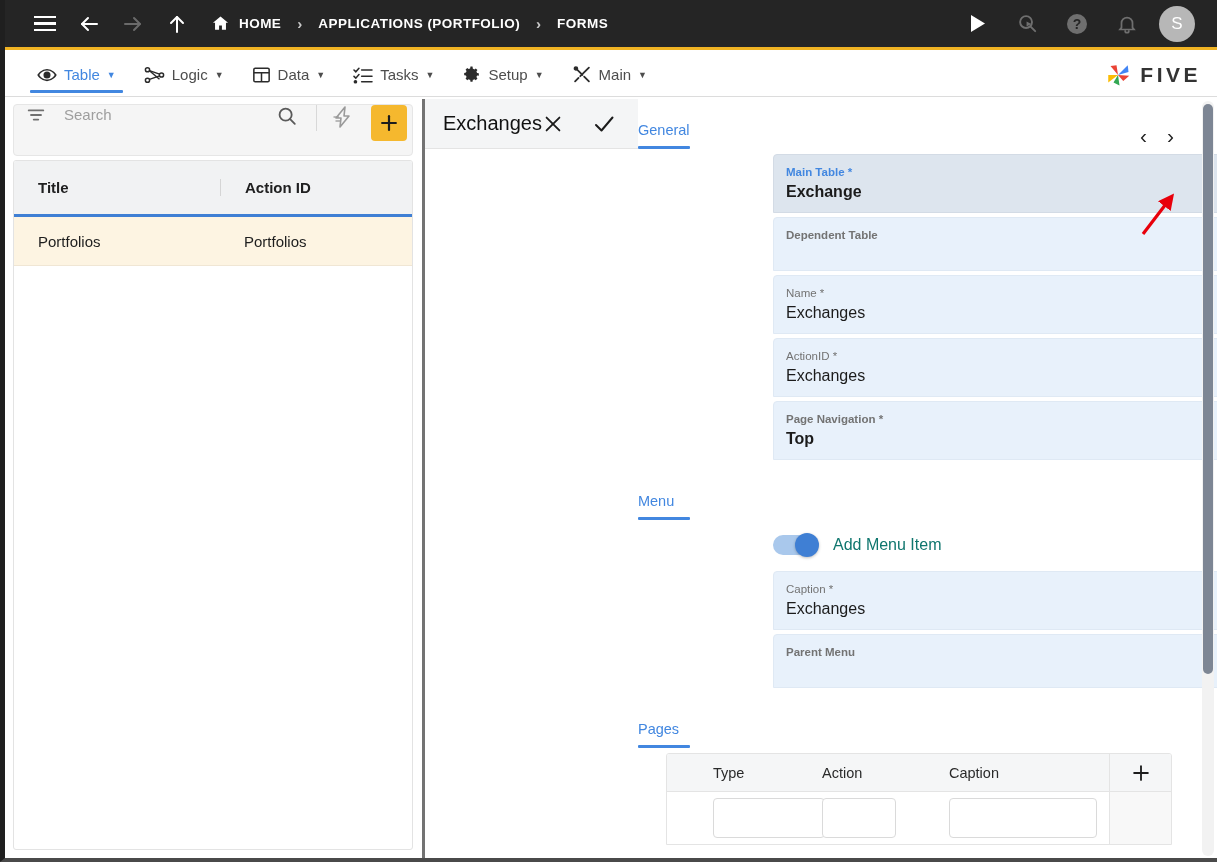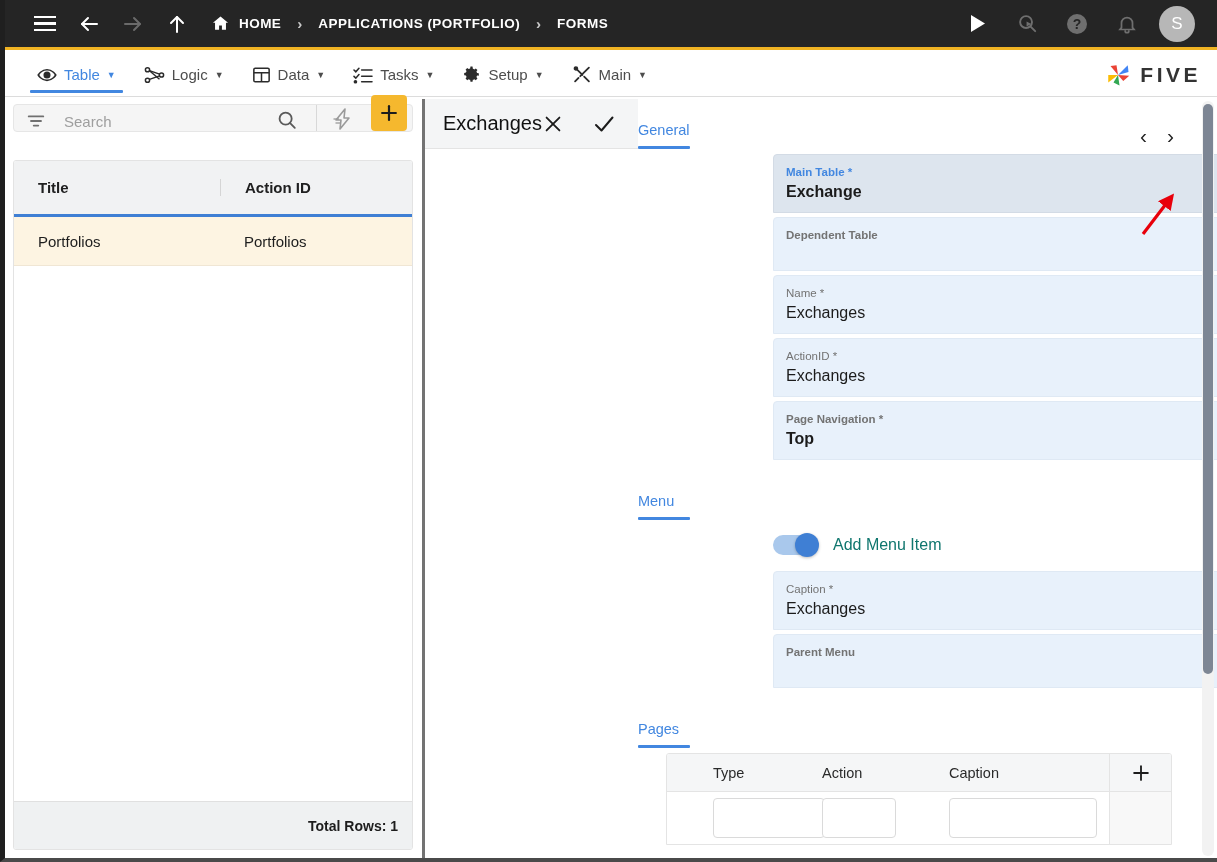--- a/index.html
+++ b/index.html
@@ -80,22 +80,22 @@
     font-size: 21px; letter-spacing: 3.5px; color: #333;
     font-family: "Liberation Sans", sans-serif; font-weight: 700;
   }
 
   
   .left {
     position: absolute; left: 8px; top: 104px;
     width: 400px; bottom: 8px;
   }
   .searchbar {
-    height: 28px; background: #f5f5f5; border: 1px solid #e6e6e6;
-    border-radius: 4px; display: flex; align-items: flex-end;
+    height: 52px; background: #f5f5f5; border: 1px solid #e6e6e6;
+    border-radius: 4px; display: flex; align-items: flex-start;
     padding: 0 5px 0 12px; gap: 8px;
   }
   .search-input {
     flex: 1; border: none; outline: none; background: transparent;
     font-size: 15px; color: #333; font-family: "Liberation Sans", sans-serif;
     padding-left: 10px;
   }
   .search-input::placeholder { color: #9e9e9e; }
   .vdiv { width: 1px; height: 26px; background: #d8d8d8; margin: 0 6px; }
   .plus-btn {
@@ -481,23 +481,20 @@
       <div class="grid-head">
         <div class="gh-cell c1">Title</div>
         <div class="gh-cell c2">Action ID</div>
       </div>
       <div class="grid-body">
         <div class="grow">
           <div class="cell c1">Portfolios</div>
           <div class="cell c2">Portfolios</div>
         </div>
       </div>
-      <div class="grid-foot">
-        <span>Total Rows: 1</span>
-      </div>
     </div>
   </div>
 
   <div class="right">
 
     <div class="rhead">
       <div class="rtitle">Exchanges</div>
       <div class="rhead-actions">
         <span class="ic">
           <svg width="22" height="22" viewBox="0 0 24 24" fill="none" stroke="#1b1b1b" stroke-width="2" stroke-linecap="round">

